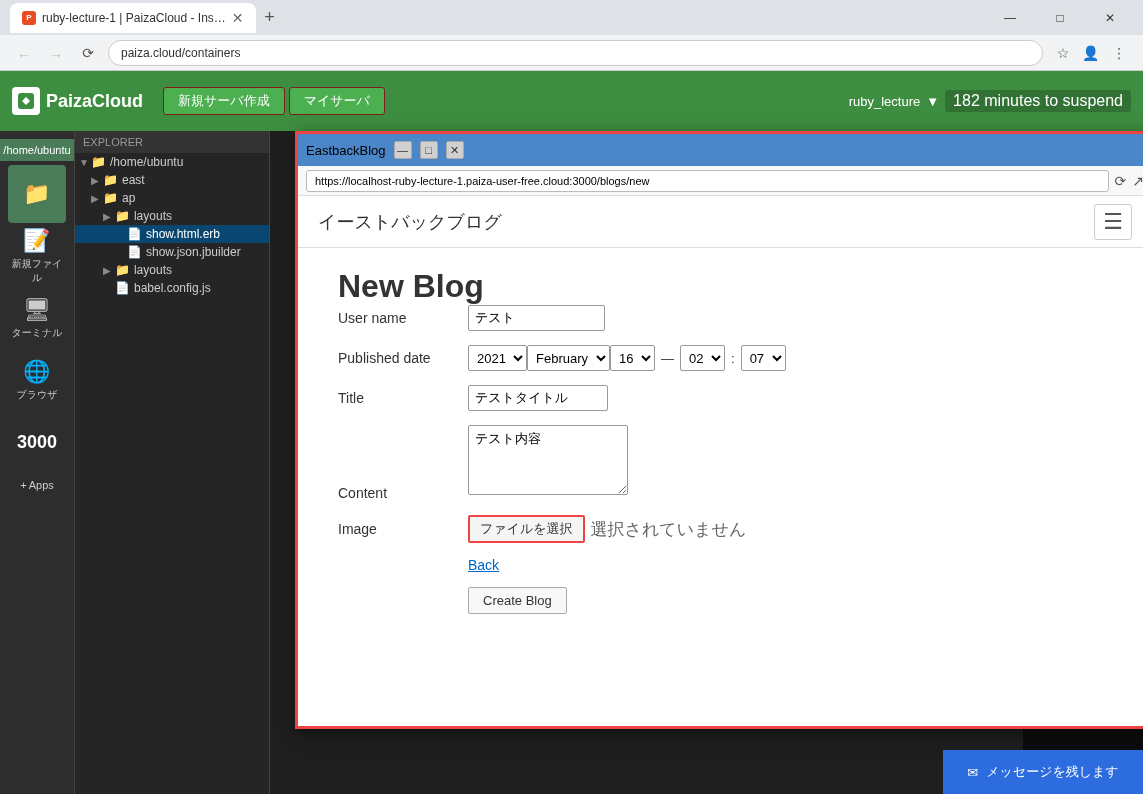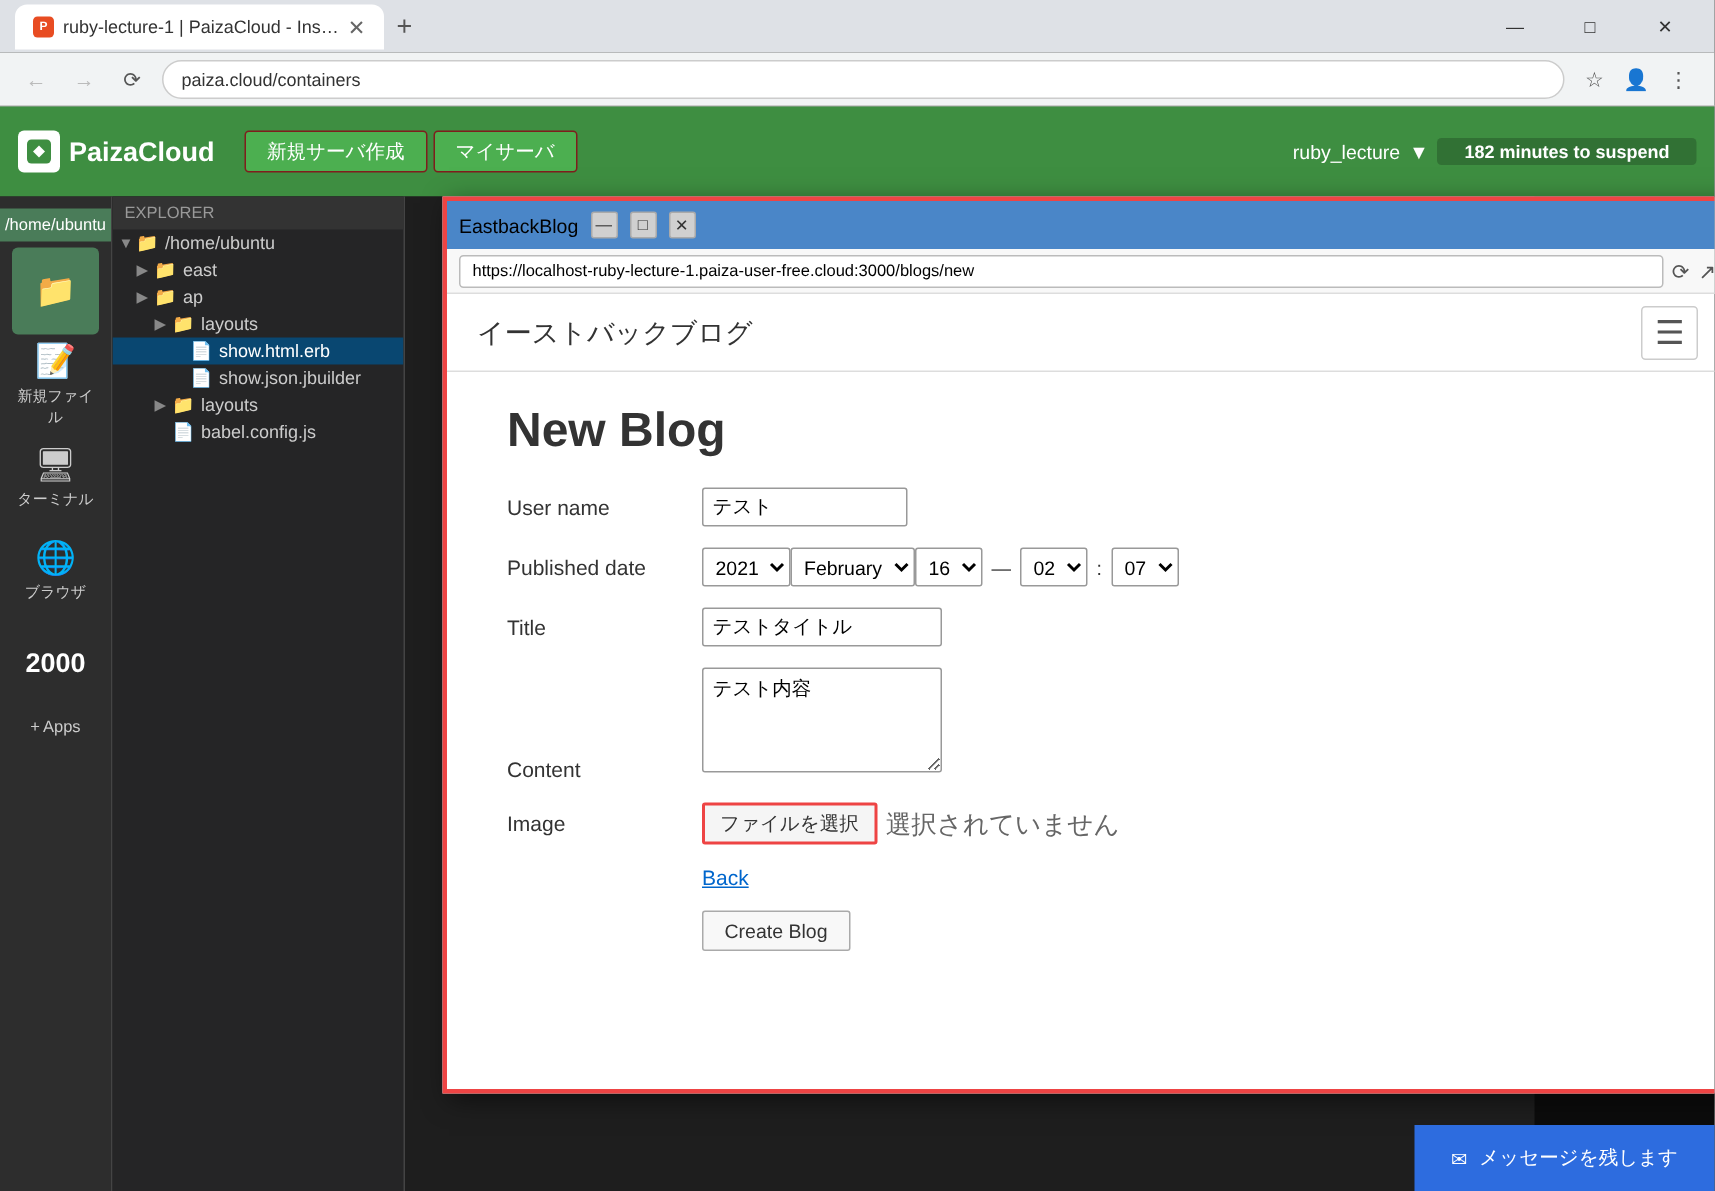--- a/index.html
+++ b/index.html
@@ -85,21 +85,21 @@
     .paiza-nav-btn {
       background: #4caf50;
       border: 1px solid #7f1d1d;
       color: white;
       padding: 4px 14px;
       border-radius: 3px;
       font-size: 13px;
       cursor: pointer;
     }
     .paiza-right { margin-left: auto; font-size: 13px; color: white; display: flex; align-items: center; gap: 6px; }
-    .timer-text { background: rgba(0,0,0,0.2); padding: 2px 18px; border-radius: 3px; font-size: 12px; font-weight: bold; }
+    .timer-text { background: rgba(0,0,0,0.2); padding: 2px 8px; border-radius: 3px; font-size: 16px; }
 
     
     .main-layout {
       display: flex;
       height: calc(794px - 35px - 36px - 44px);
       position: relative;
     }
 
     
     .ide-sidebar {
@@ -261,21 +261,21 @@
     .blog-navbar {
       height: 52px;
       border-bottom: 1px solid #ddd;
       display: flex;
       align-items: center;
       padding: 0 20px;
     }
     .blog-brand { font-size: 18px; color: #333; }
     .hamburger { margin-left: auto; font-size: 22px; color: #555; cursor: pointer; border: 1px solid #ccc; padding: 4px 8px; border-radius: 3px; }
     .blog-main { padding: 20px 40px; }
-    .blog-title { font-size: 32px; font-weight: bold; color: #333; margin-bottom: 20px; }
+    .blog-title { font-size: 32px; font-weight: bold; color: #333; }
     .form-row { display: flex; align-items: center; margin-bottom: 14px; }
     .form-label { width: 130px; font-size: 14px; color: #333; flex-shrink: 0; }
     .form-input {
       border: 1px solid #999;
       border-radius: 2px;
       padding: 3px 6px;
       font-size: 13px;
       height: 26px;
     }
     .form-select {
@@ -402,21 +402,21 @@
     </div>
     <div class="ide-tool">
       <div class="ide-tool-icon">🖥</div>
       <div class="ide-tool-label">ターミナル</div>
     </div>
     <div class="ide-tool">
       <div class="ide-tool-icon">🌐</div>
       <div class="ide-tool-label">ブラウザ</div>
     </div>
     <div class="ide-tool-num">
-      <div class="ide-port-num">2000</div>
+      <div class="ide-port-num">3000</div>
     </div>
     <div class="ide-apps-row">
       <span>+</span>
       <span>Apps</span>
     </div>
   </div>
 
   <div class="file-tree">
     <div class="file-tree-header">EXPLORER</div>
     <div class="file-item">
@@ -526,21 +526,21 @@
               <option>02</option>
             </select>
             <span class="date-separator">:</span>
             <select class="form-select">
               <option>07</option>
             </select>
           </div>
 
           <div class="form-row">
             <span class="form-label">Title</span>
-            <input class="form-input" style="width: 160px; font-family: Liberation Mono, monospace;" type="text" value="テストタイトル">
+            <input class="form-input" style="width: 140px; font-family: Liberation Mono, monospace;" type="text" value="テストタイトル">
           </div>
 
           <div class="content-row">
             <span class="form-label" style="padding-top:60px;">Content</span>
             <textarea class="form-textarea" style="">テスト内容</textarea>
           </div>
 
           <div class="form-row">
             <span class="form-label">Image</span>
             <button class="file-select-btn">ファイルを選択</button>

